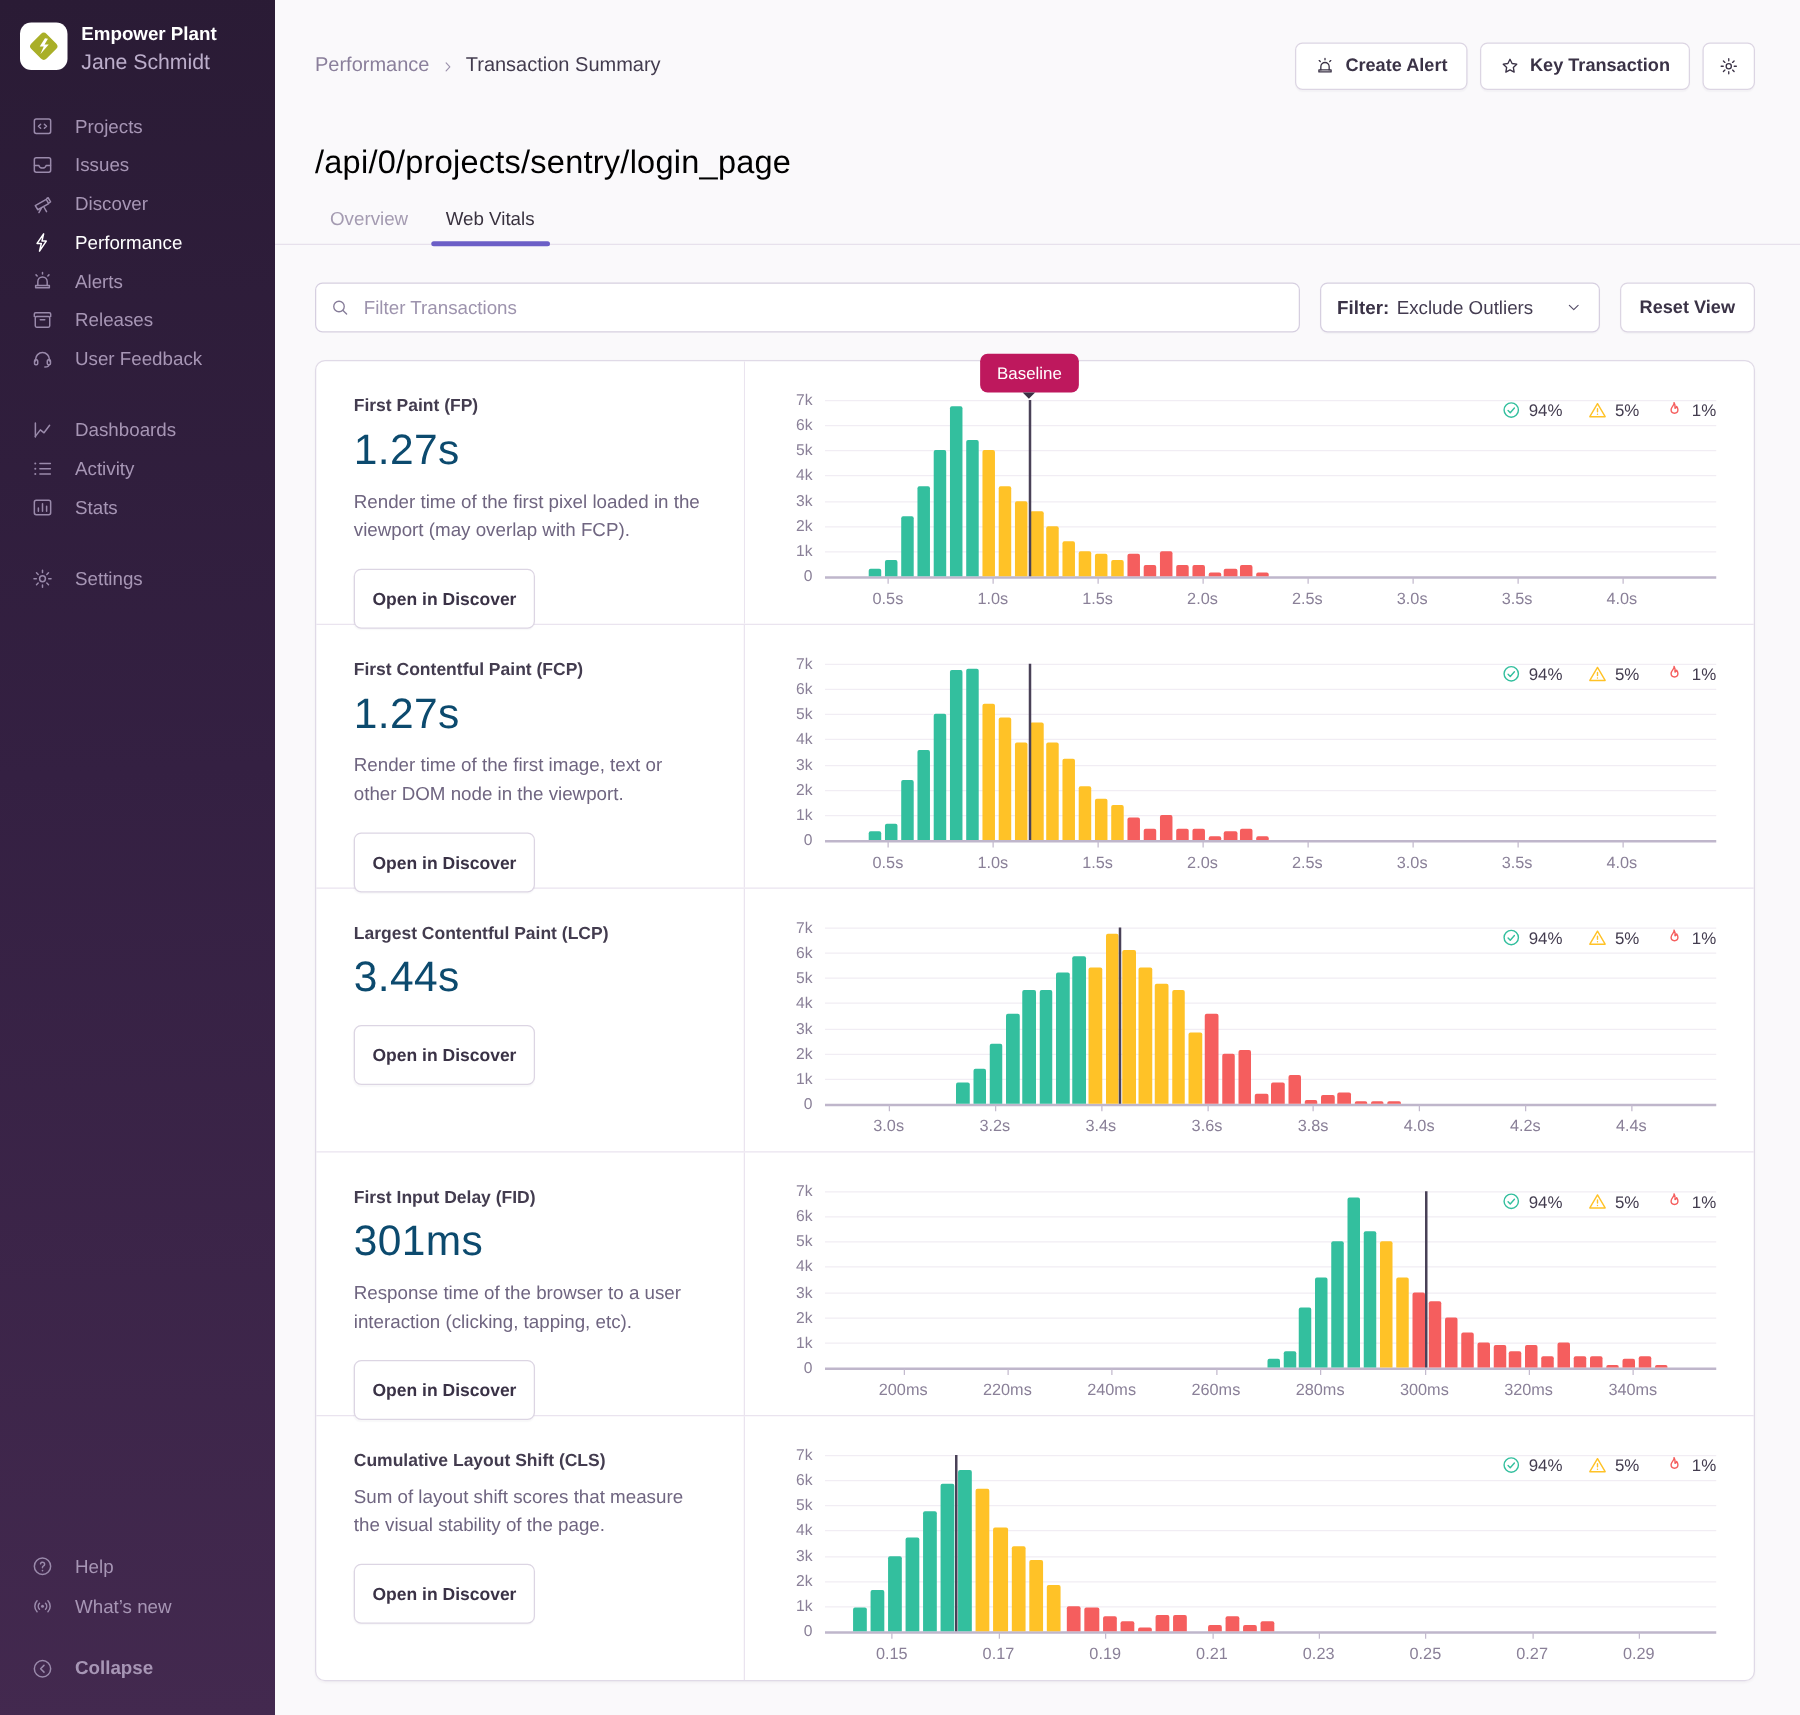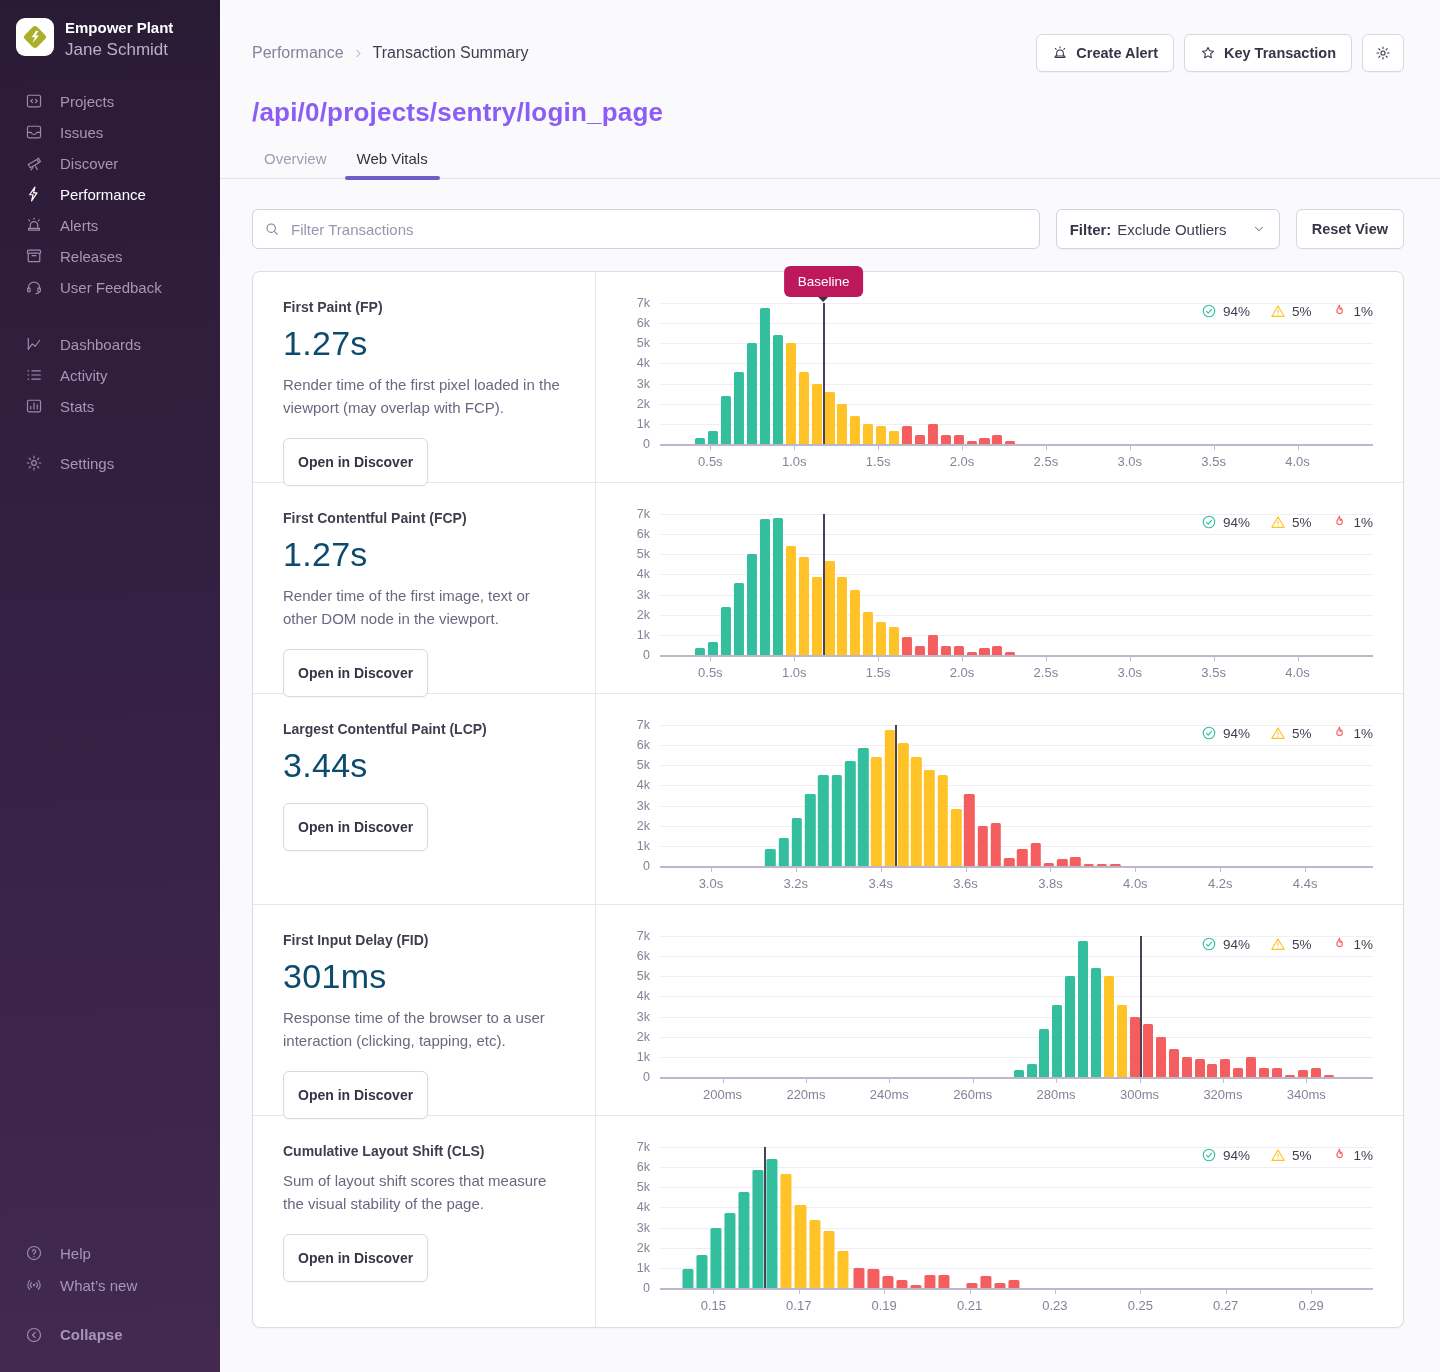--- a/index.html
+++ b/index.html
@@ -41,21 +41,21 @@
   .crumb-current { color:#433C4F; }
   .actions { display:flex; gap:10px; }
   .btn {
     display:flex; align-items:center; gap:8px; background:#fff; border:1px solid #DCD5E3;
     border-radius:6px; height:38px; padding:0 15px; font-family:inherit;
     font-size:14.5px; font-weight:700; color:#3A3246; cursor:pointer; box-shadow:0 1px 1px rgba(45,30,60,0.03);
   }
   .btn .ic { display:flex; color:#3A3246; }
   .btn .ic svg { width:16px; height:16px; }
   .btn-icon-only { padding:0 12px; }
-  .page-title { margin-top:25px; font-size:26px; font-weight:700; letter-spacing:.2px; color:#8b5cf6; }
+  .page-title { margin-top:42px; font-size:26px; font-weight:400; letter-spacing:.2px; color:#000000; }
   .tabs { display:flex; gap:6px; margin-top:17px; }
   .tab { font-size:15px; padding:5px 12px 11px; color:#A49BB1; cursor:pointer; position:relative; }
   .tab.active { color:#39323F; font-weight:500; }
   .tab.active::after { content:""; position:absolute; left:0; right:0; bottom:-2px; height:4px; border-radius:3px; background:var(--accent); }
   .header-divider { border:none; border-top:1px solid #E7E1EC; margin:0 -36px 0 -32px; }
   .filter-row { display:flex; gap:16px; margin-top:30px; }
   .search-box { position:relative; flex:1; }
   .search-box .ic { position:absolute; left:12px; top:50%; transform:translateY(-50%); color:#857B98; }
   .search-box .ic svg { width:16px; height:16px; }
   .search-input {

